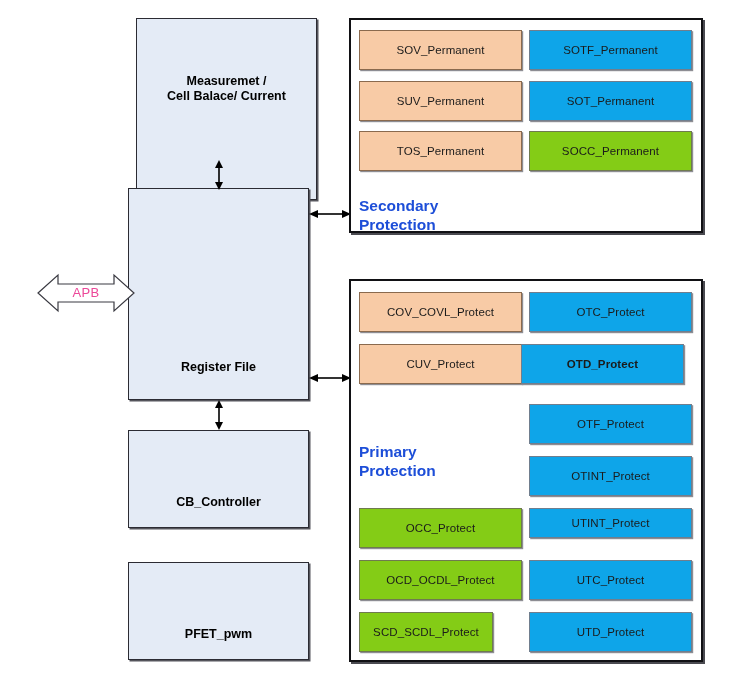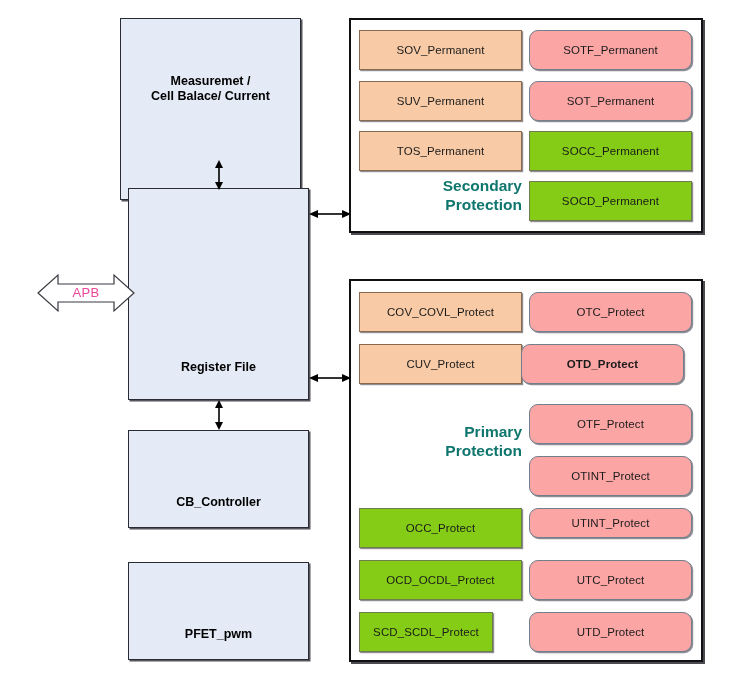--- a/index.html
+++ b/index.html
@@ -44,44 +44,45 @@
   
   .frame {
     position: absolute;
     box-sizing: border-box;
     border: 2px solid #111114;
     background: #ffffff;
     box-shadow: 2px 2px 0 0 #4a4a50;
   }
   .frame-title {
     position: absolute;
-    text-align: right;
-    color: #0f766e;
+    text-align: left;
+    color: #1d4ed8;
     font-weight: bold;
     font-size: 15.5px;
     line-height: 19px;
     white-space: pre-line;
+    margin-top: 20px;
   }
 
   
   .item {
     position: absolute;
     box-sizing: border-box;
     display: flex;
     align-items: center;
     justify-content: center;
     font-size: 11.5px;
     color: #1b1b1b;
     letter-spacing: .1px;
     border: 1px solid #6b6b63;
     box-shadow: 1.2px 1.2px 0 0 #8d8d93;
   }
   .item.orange { background: #f8cba6; border-color: #8a6a4e; }
   .item.green  { background: #84cc16; border-color: #6f7a4f; }
-  .item.blue   { background: #fca5a5; border-color: #707e8e; border-radius: 9px; }
+  .item.blue   { background: #0ea5e9; border-color: #707e8e; }
 
   
   .conn { position: absolute; }
   .conn svg { display: block; overflow: visible; }
 
   
   .apb-arrow { position: absolute; }
   .apb-arrow svg { display: block; }
   .apb-text {
     position: absolute;
@@ -89,21 +90,21 @@
     font-size: 13px;
     color: #ec4899;
     letter-spacing: .3px;
   }
 </style>
 </head>
 <body>
 
 <div id="stage">
 
-  <div class="blk" style="left:120px; top:18px; width:181px; height:182px;">
+  <div class="blk" style="left:136px; top:18px; width:181px; height:182px;">
     <div class="lbl" style="top:55px;">Measuremet /
 Cell Balace/ Current</div>
   </div>
 
   <div class="blk" style="left:128px; top:188px; width:181px; height:212px;padding-left:20px;">
     <div class="lbl" style="top:171px;">Register File</div>
   </div>
 
   <div class="blk" style="left:128px; top:430px; width:181px; height:98px;">
     <div class="lbl" style="top:64px;">CB_Controller</div>
@@ -169,23 +170,20 @@
 
   <div class="item blue" style="left:529px; top:30px; width:163px; height:40px;">
     <span>SOTF_Permanent</span>
   </div>
   <div class="item blue" style="left:529px; top:81px; width:163px; height:40px;">
     <span>SOT_Permanent</span>
   </div>
   <div class="item green" style="left:529px; top:131px; width:163px; height:40px;">
     <span>SOCC_Permanent</span>
   </div>
-  <div class="item green" style="left:529px; top:181px; width:163px; height:40px;">
-    <span>SOCD_Permanent</span>
-  </div>
 
   <div class="frame" style="left:349px; top:279px; width:354px; height:383px;"></div>
 
   <div class="frame-title" style="left:359px; top:422px; width:163px;">Primary
 Protection</div>
 
   <div class="item orange" style="left:359px; top:292px; width:163px; height:40px;">
     <span>COV_COVL_Protect</span>
   </div>
   <div class="item orange" style="left:359px; top:344px; width:163px; height:40px;">

